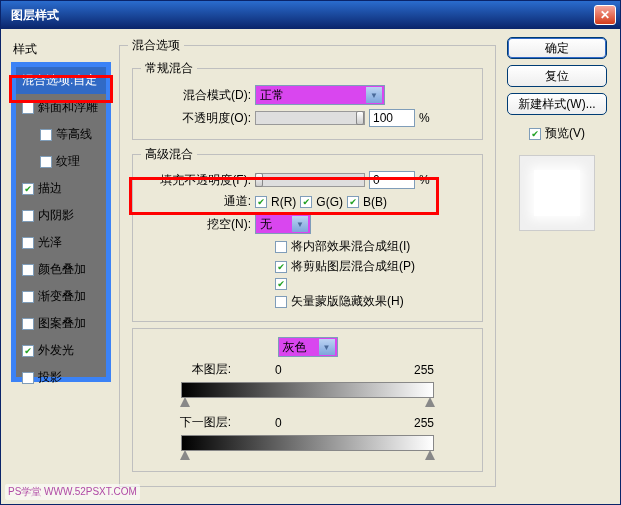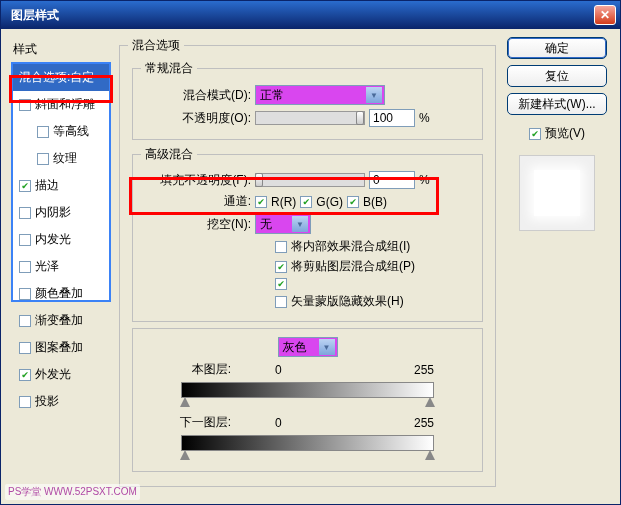--- a/index.html
+++ b/index.html
@@ -4,21 +4,21 @@
 <style>
 * { box-sizing: border-box; font-family: "Microsoft YaHei", SimSun, sans-serif; font-size: 12px; }
 body { margin: 0; background: #fff; }
 .window { width: 621px; height: 505px; background: #ece9d8; border: 1px solid #0a246a; display: flex; flex-direction: column; }
 .titlebar { height: 28px; background: linear-gradient(#2a6cce, #0a246a); display: flex; align-items: center; justify-content: space-between; padding: 0 4px; }
 .titlebar span { color: #fff; font-weight: bold; padding-left: 6px; }
 .close-btn { width: 22px; height: 20px; background: linear-gradient(#f5a79d, #d43b1a); border: 1px solid #fff; border-radius: 3px; color: #fff; font-weight: bold; display: flex; align-items: center; justify-content: center; cursor: pointer; }
 .body { flex: 1; display: flex; padding: 8px 10px 8px 10px; gap: 8px; position: relative; }
 .left-col { width: 100px; }
 .left-col .hdr { padding: 4px 2px; }
-.style-list { border: 2px solid #3b82f6; background: #ffffff; height: 240px; }
+.style-list { border: 5px solid #3b82f6; background: #737373; height: 320px; }
 .style-item { padding: 5px 6px; display: flex; align-items: center; gap: 4px; }
 .style-item.sel { background: #316ac5; color: #fff; }
 .style-item.indent { padding-left: 24px; }
 .cb { width: 12px; height: 12px; border: 1px solid #7f9db9; background: #fff; display: inline-flex; align-items: center; justify-content: center; font-size: 9px; color: #21a121; }
 .mid-col { flex: 1; }
 fieldset { border: 1px solid #bfbfbf; margin: 0 0 6px 0; padding: 4px 8px 8px 8px; }
 fieldset.inner { margin: 2px 4px 6px 4px; }
 legend { padding: 0 4px; }
 .row { display: flex; align-items: center; gap: 4px; margin: 4px 0; }
 .lbl { width: 110px; text-align: right; }
@@ -71,24 +71,20 @@
         <div class="style-item">
             <span class="cb">✔</span>
             <span>描边</span>
           </div>
         <div class="style-item">
             <span class="cb"></span>
             <span>内阴影</span>
           </div>
         <div class="style-item">
             <span class="cb"></span>
-            <span>内发光</span>
-          </div>
-        <div class="style-item">
-            <span class="cb"></span>
             <span>光泽</span>
           </div>
         <div class="style-item">
             <span class="cb"></span>
             <span>颜色叠加</span>
           </div>
         <div class="style-item">
             <span class="cb"></span>
             <span>渐变叠加</span>
           </div>

